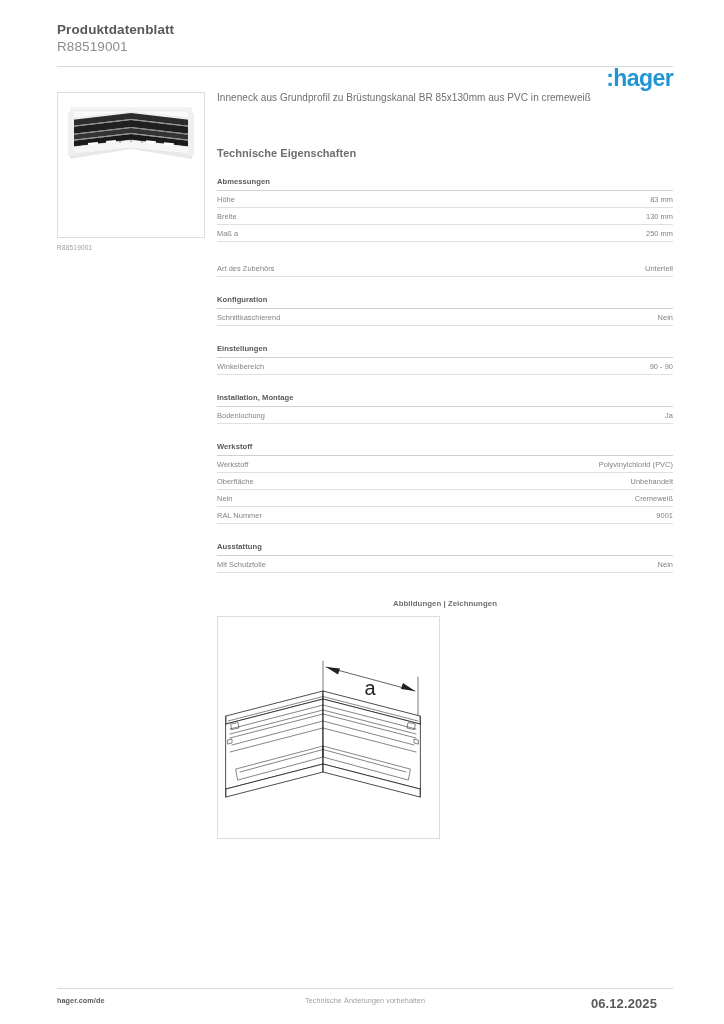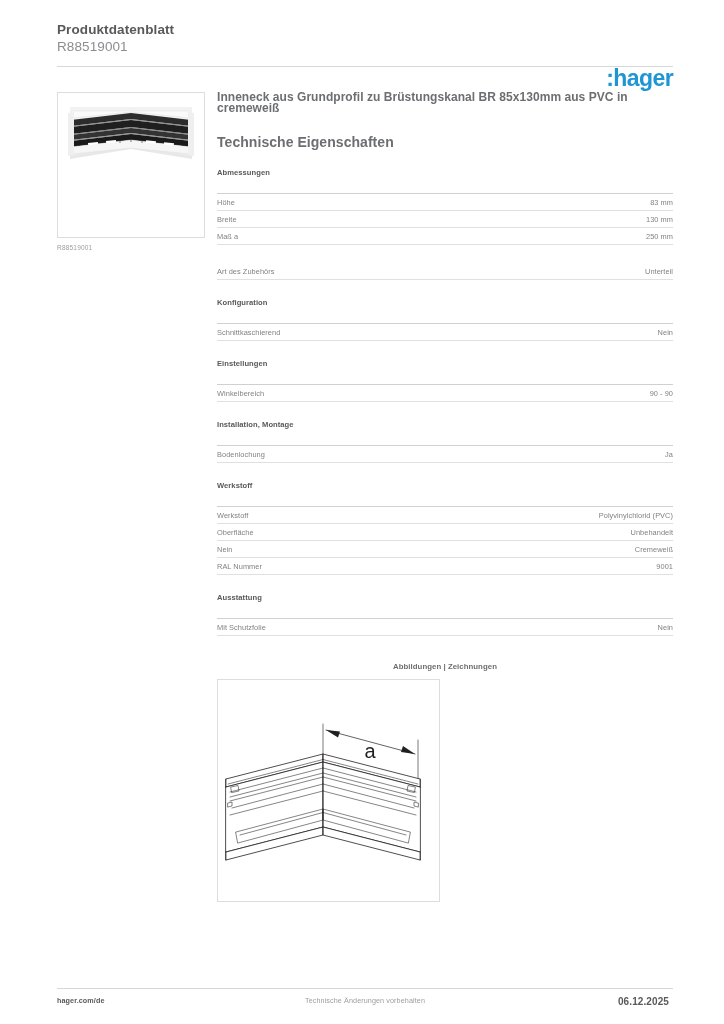--- a/index.html
+++ b/index.html
@@ -100,46 +100,46 @@
   }
 
   
   .content {
     position: absolute;
     left: 217px;
     top: 92px;
     width: 456px;
   }
   .product-desc {
-    font-size: 12px;
-    font-weight: bold;
+    font-size: 10px;
+    font-weight: normal;
     color: #6c6e71;
     letter-spacing: 0.05px;
     line-height: 11px;
   }
   .tech-heading {
-    margin-top: 20px;
-    font-size: 14px;
+    margin-top: 44px;
+    font-size: 11px;
     font-weight: bold;
     color: #6c6e71;
     letter-spacing: 0.05px;
   }
 
   .spec-group {
     margin-top: 18px;
   }
   .spec-group.first {
     margin-top: 18px;
   }
   .group-title {
     font-size: 7.6px;
     font-weight: bold;
     color: #58595b;
     letter-spacing: 0.05px;
-    padding-bottom: 16px;
+    padding-bottom: 4px;
     border-bottom: 1px solid #cfd0d2;
   }
   .spec-row {
     display: flex;
     justify-content: space-between;
     align-items: baseline;
     border-bottom: 1px solid #dfe0e2;
     padding: 3.5px 0 3.5px 0;
     min-height: 8px;
   }
@@ -210,23 +210,23 @@
     left: 0;
     right: 0;
     top: 0;
     text-align: center;
     font-size: 7.2px;
     color: #9b9da0;
     letter-spacing: 0.1px;
   }
   .footer-right {
     position: absolute;
-    right: 4px;
+    right: 16px;
     top: 0;
-    font-size: 10px;
+    font-size: 13px;
     font-weight: bold;
     color: #58595b;
     letter-spacing: 0.1px;
   }
 </style>
 </head>
 <body>
 
 <div class="page">
 

